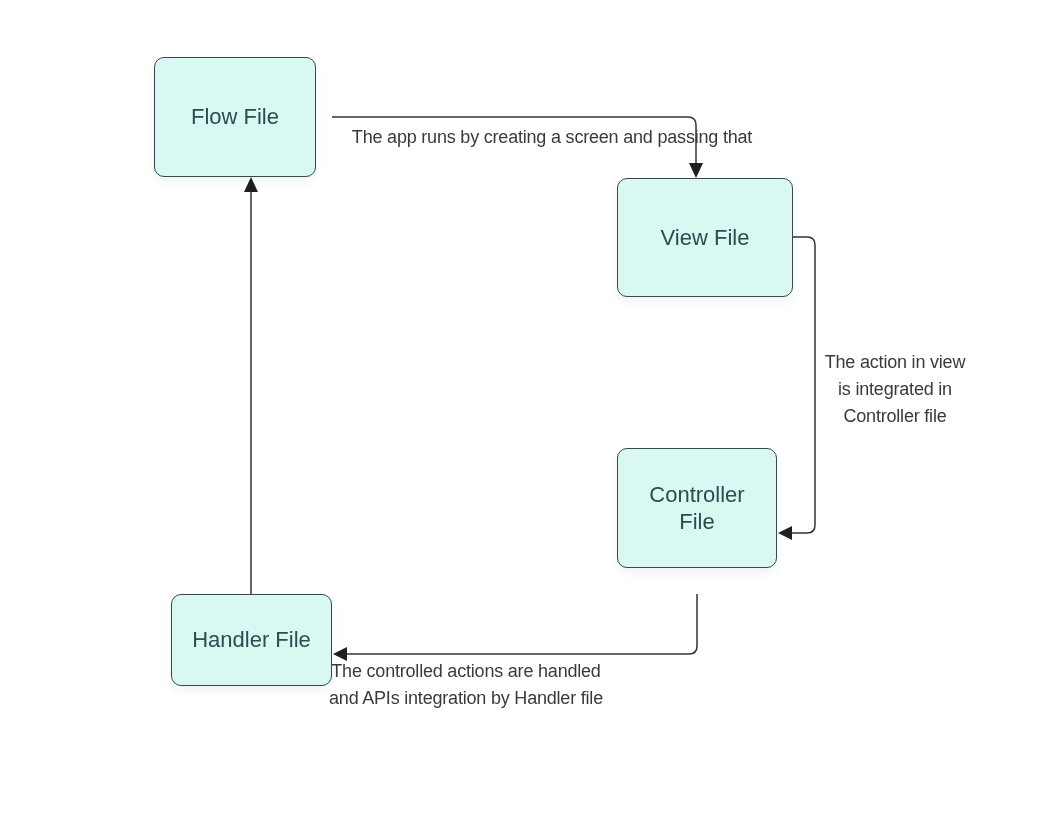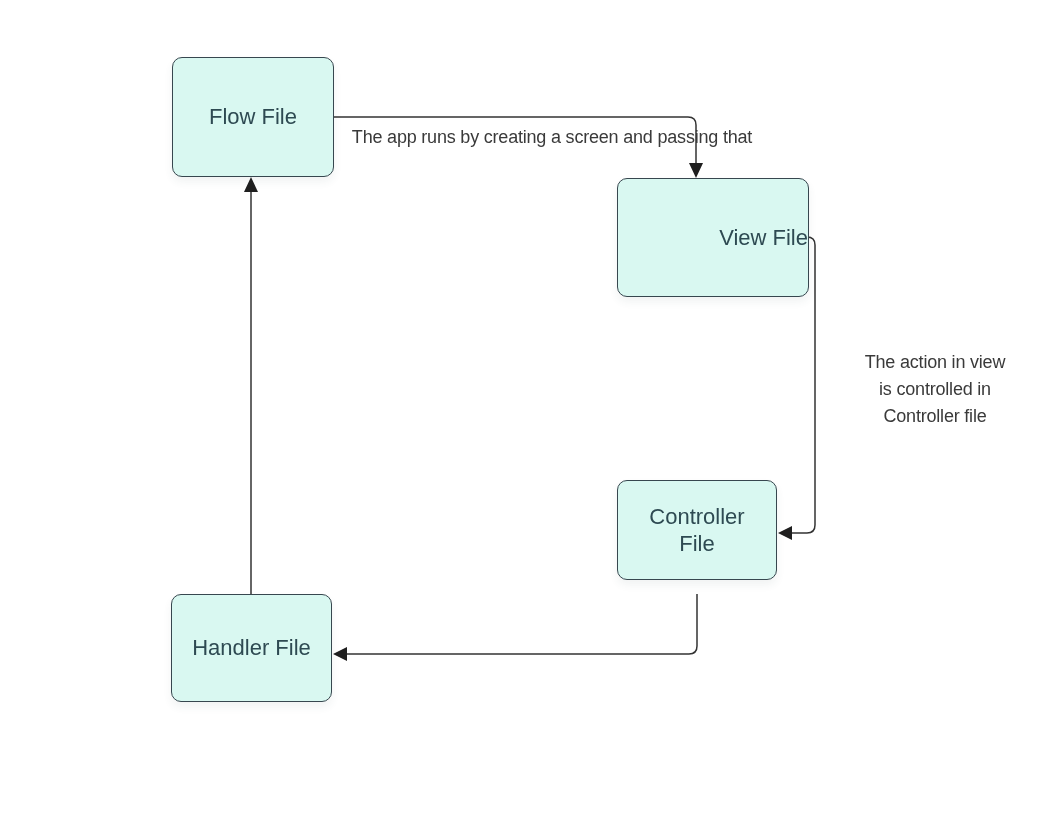--- a/index.html
+++ b/index.html
@@ -32,37 +32,37 @@
     justify-content: center;
     box-shadow: 0 5px 8px rgba(60, 90, 90, 0.07);
   }
   .node-label {
     font-size: 22px;
     color: var(--node-text, #2e4a52);
     text-align: center;
     white-space: pre-line;
     line-height: 1.25;
   }
-  #node-flow      { left: 172px; top:  57px; width: 162px; height: 120px; }
-  #node-view      { left: 617px; top: 178px; width: 192px; height: 119px; justify-content: flex-end; }
-  #node-controller{ left: 617px; top: 480px; width: 160px; height: 100px; }
-  #node-handler   { left: 171px; top: 594px; width: 161px; height: 108px; }
+  #node-flow      { left: 154px; top:  57px; width: 162px; height: 120px; }
+  #node-view      { left: 617px; top: 178px; width: 176px; height: 119px; }
+  #node-controller{ left: 617px; top: 448px; width: 160px; height: 120px; }
+  #node-handler   { left: 171px; top: 594px; width: 161px; height: 92px; }
 
   .edge-label {
     position: absolute;
     transform: translateX(-50%);
     text-align: center;
     font-size: 18px;
     line-height: 27px;
     color: var(--label-text, #3a3a3a);
     white-space: nowrap;
     letter-spacing: -0.2px;
   }
   #label-e1 { left: 552px; top:  92px; margin-top: 32px; }
-  #label-e2 { left: 895px; top: 349px; margin-left: 40px; }
+  #label-e2 { left: 895px; top: 349px; }
   #label-e3 { left: 466px; top: 658px; }
   #label-e4 { left: 157px; top: 325px; }
 </style>
 </head>
 <body>
 
 <div id="canvas" style="--bg: #ffffff; --node-fill: #d9f8f1; --node-border: #37474f; --node-text: #2e4a52; --label-text: #3a3a3a;">
 
   <svg id="edge-layer" width="1046" height="824" viewBox="0 0 1046 824">
 
@@ -95,19 +95,23 @@
   <div class="node" id="node-handler">
     <div class="node-label">Handler File</div>
   </div>
 
   <div class="edge-label" id="label-e1">
     <div>The app runs by creating a screen and passing that</div>
   </div>
 
   <div class="edge-label" id="label-e2">
     <div>The action in view</div>
-    <div>is controlled in</div>
+    <div>is integrated in</div>
     <div>Controller file</div>
   </div>
 
+  <div class="edge-label" id="label-e3">
+    <div>The controlled actions are handled</div>
+    <div>and APIs integration by Handler file</div>
+  </div>
 
 
 </div>
 
 </body></html>

